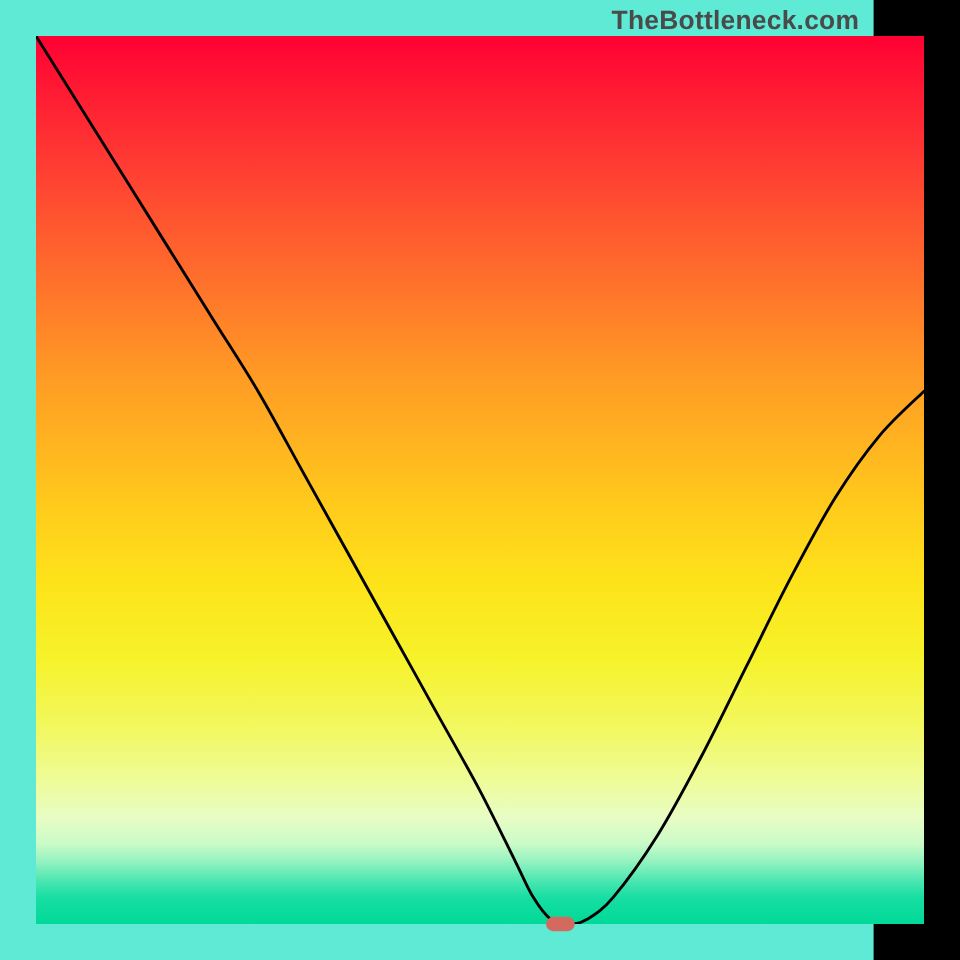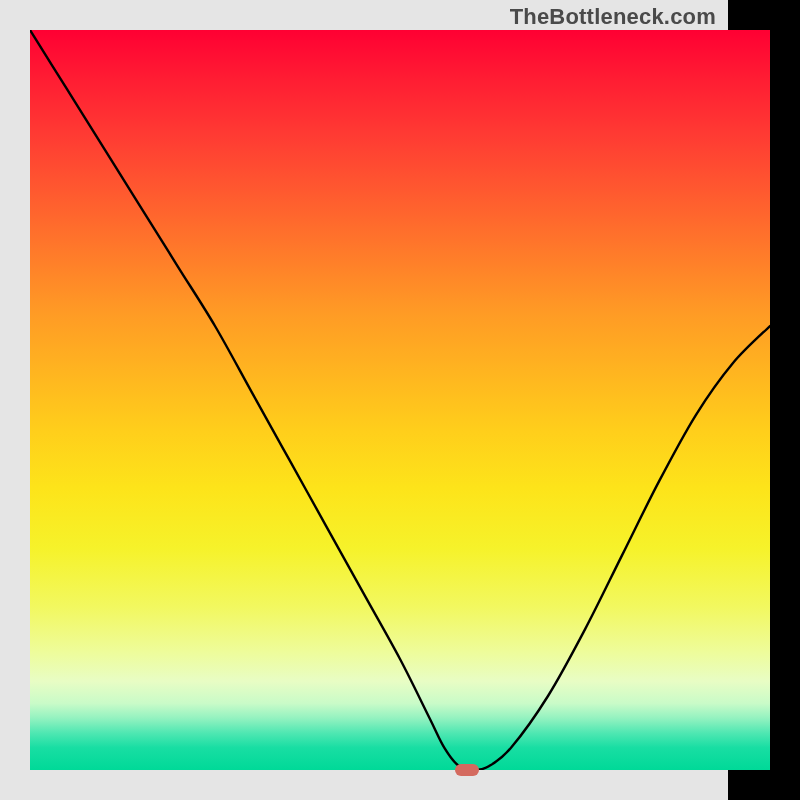--- a/index.html
+++ b/index.html
@@ -8,21 +8,21 @@
     width: 800px;
     height: 800px;
     background: #000;
     font-family: Arial, Helvetica, sans-serif;
     overflow: hidden;
   }
   .frame {
     position: relative;
     width: 728px;
     height: 800px;
-    background: #e5e5e5;
+    background: #5eead4;
   }
   .watermark {
     position: absolute;
     top: 4px;
     right: 12px;
     color: #4a4a4a;
     font-size: 22px;
     font-weight: 600;
     letter-spacing: 0.2px;
     z-index: 30;

